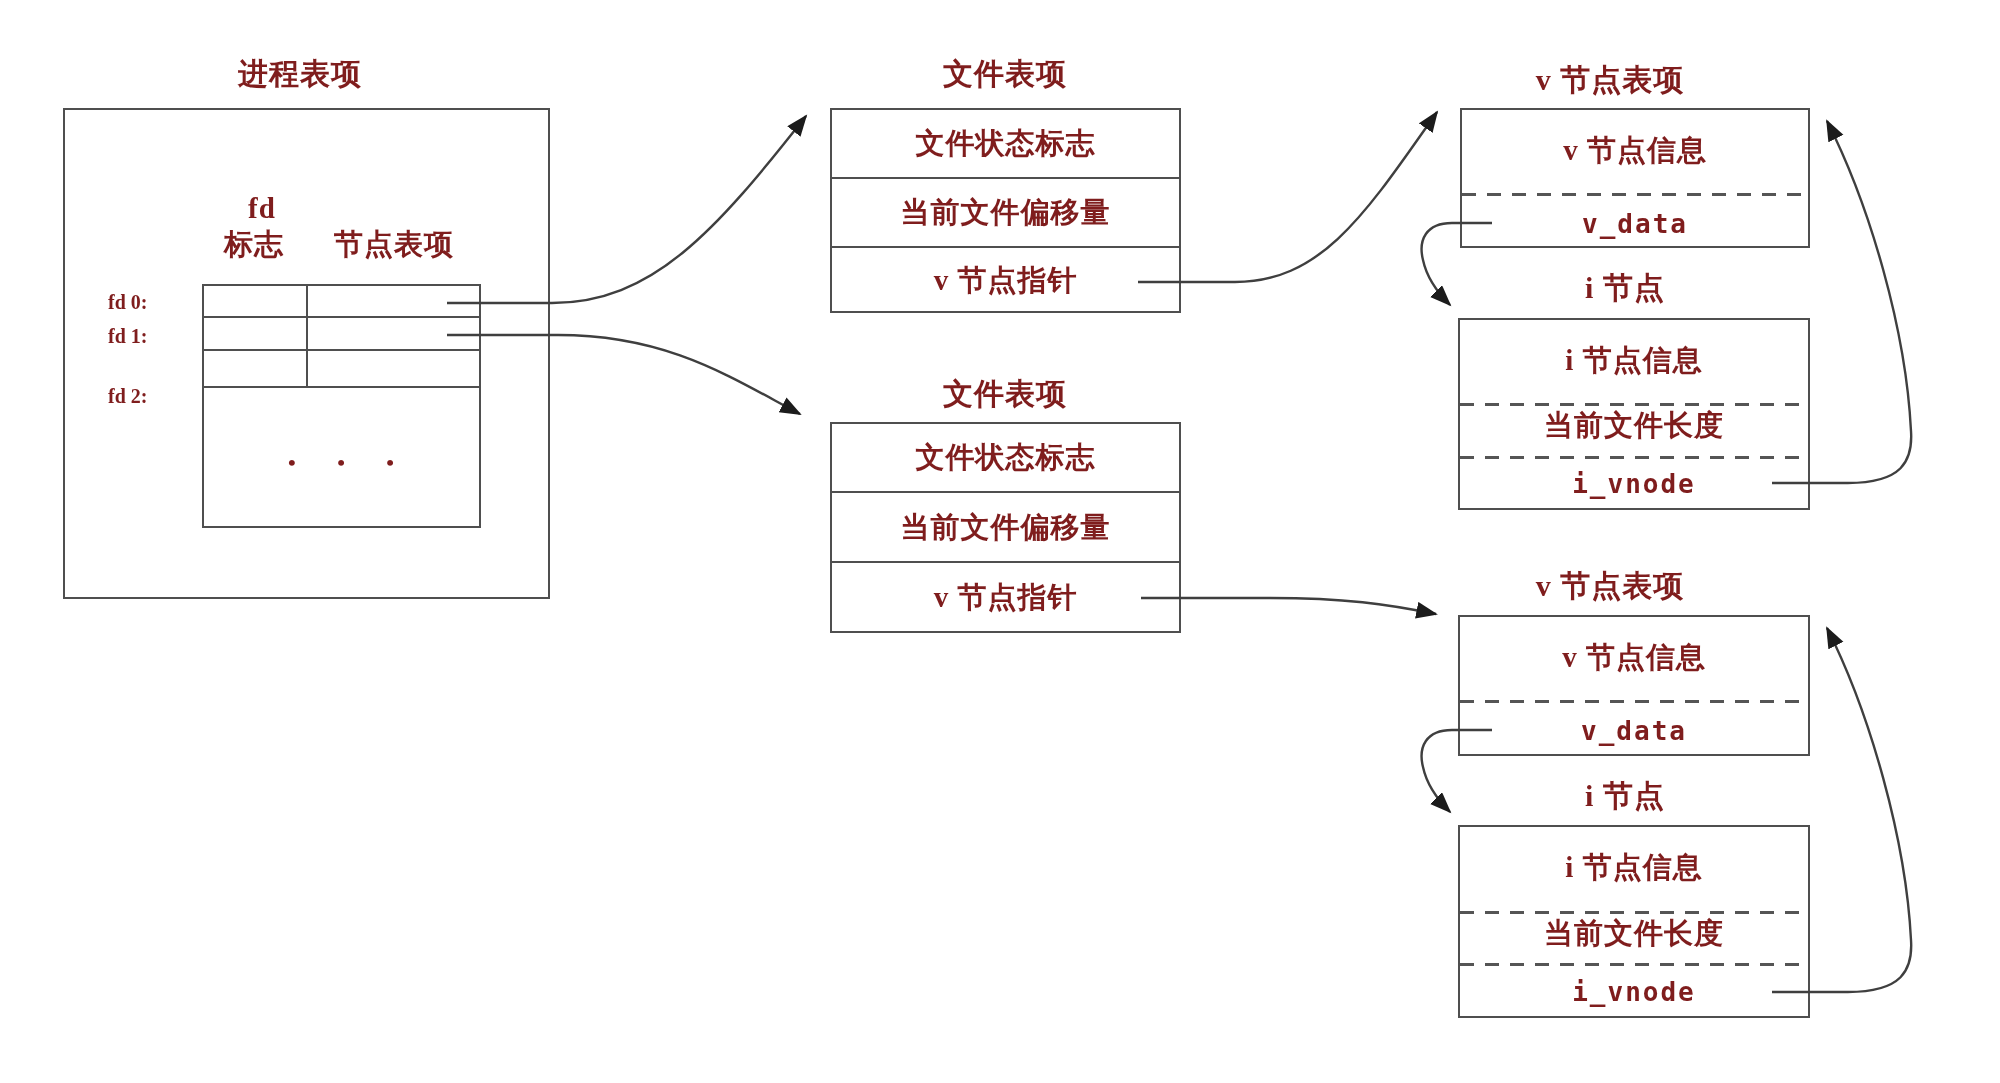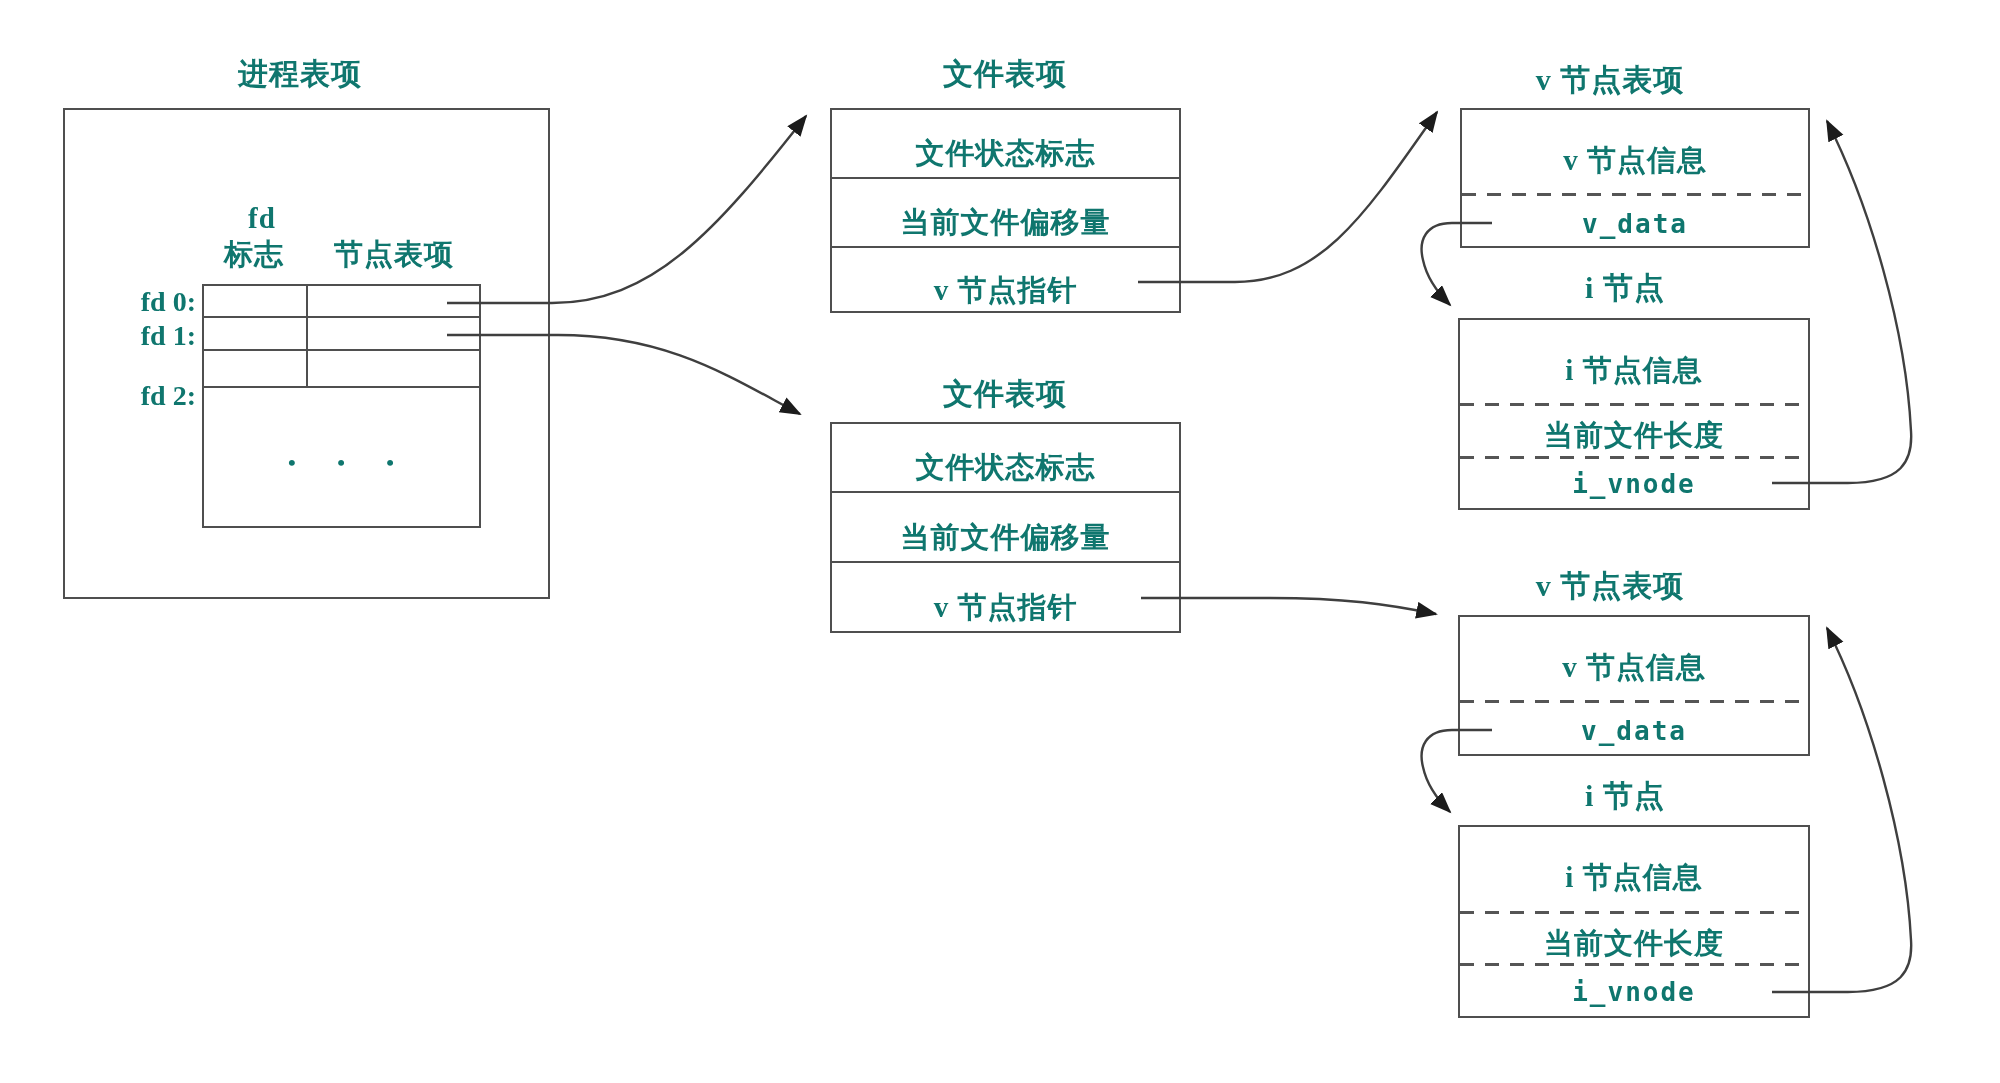--- a/index.html
+++ b/index.html
@@ -1,32 +1,32 @@
 <!DOCTYPE html>
 <html><head>
 <meta charset="utf-8">
 <style>
   html,body{margin:0;padding:0;background:#ffffff;}
   .stage{
     position:relative;width:2000px;height:1083px;background:#ffffff;overflow:hidden;
-    font-family:"Liberation Serif","DejaVu Serif",serif;color:#0f766e;
+    font-family:"Liberation Serif","DejaVu Serif",serif;color:#7f1d1d;
   }
   .abs{position:absolute;}
   .box{position:absolute;border:2px solid #4f4f4f;background:transparent;box-sizing:border-box;}
   .hline{position:absolute;height:2px;background:#4f4f4f;}
   .vline{position:absolute;width:2px;background:#4f4f4f;}
   .dash{position:absolute;height:3px;
         background:repeating-linear-gradient(90deg,#555 0 14px,transparent 14px 25px);}
   .txt{position:absolute;text-align:center;font-weight:700;line-height:36px;height:36px;
        white-space:nowrap;letter-spacing:1px;}
   .t30{font-size:30px;}
-  .t29{font-size:29px;margin-top:10px;}
+  .t29{font-size:29px;}
   .mono{font-family:"DejaVu Sans Mono","Liberation Mono",monospace;font-weight:700;
         font-size:26px;letter-spacing:2px;}
-  .rowlabel{position:absolute;text-align:right;font-weight:700;font-size:28px;
+  .rowlabel{position:absolute;font-weight:700;font-size:20px;
             line-height:32px;height:32px;white-space:nowrap;}
   .dots{position:absolute;text-align:center;font-size:22px;font-weight:700;
         letter-spacing:18px;line-height:30px;}
   svg.arrows{position:absolute;left:0;top:0;z-index:6;}
 </style>
 </head>
 <body>
 
 <div class="stage">
 

